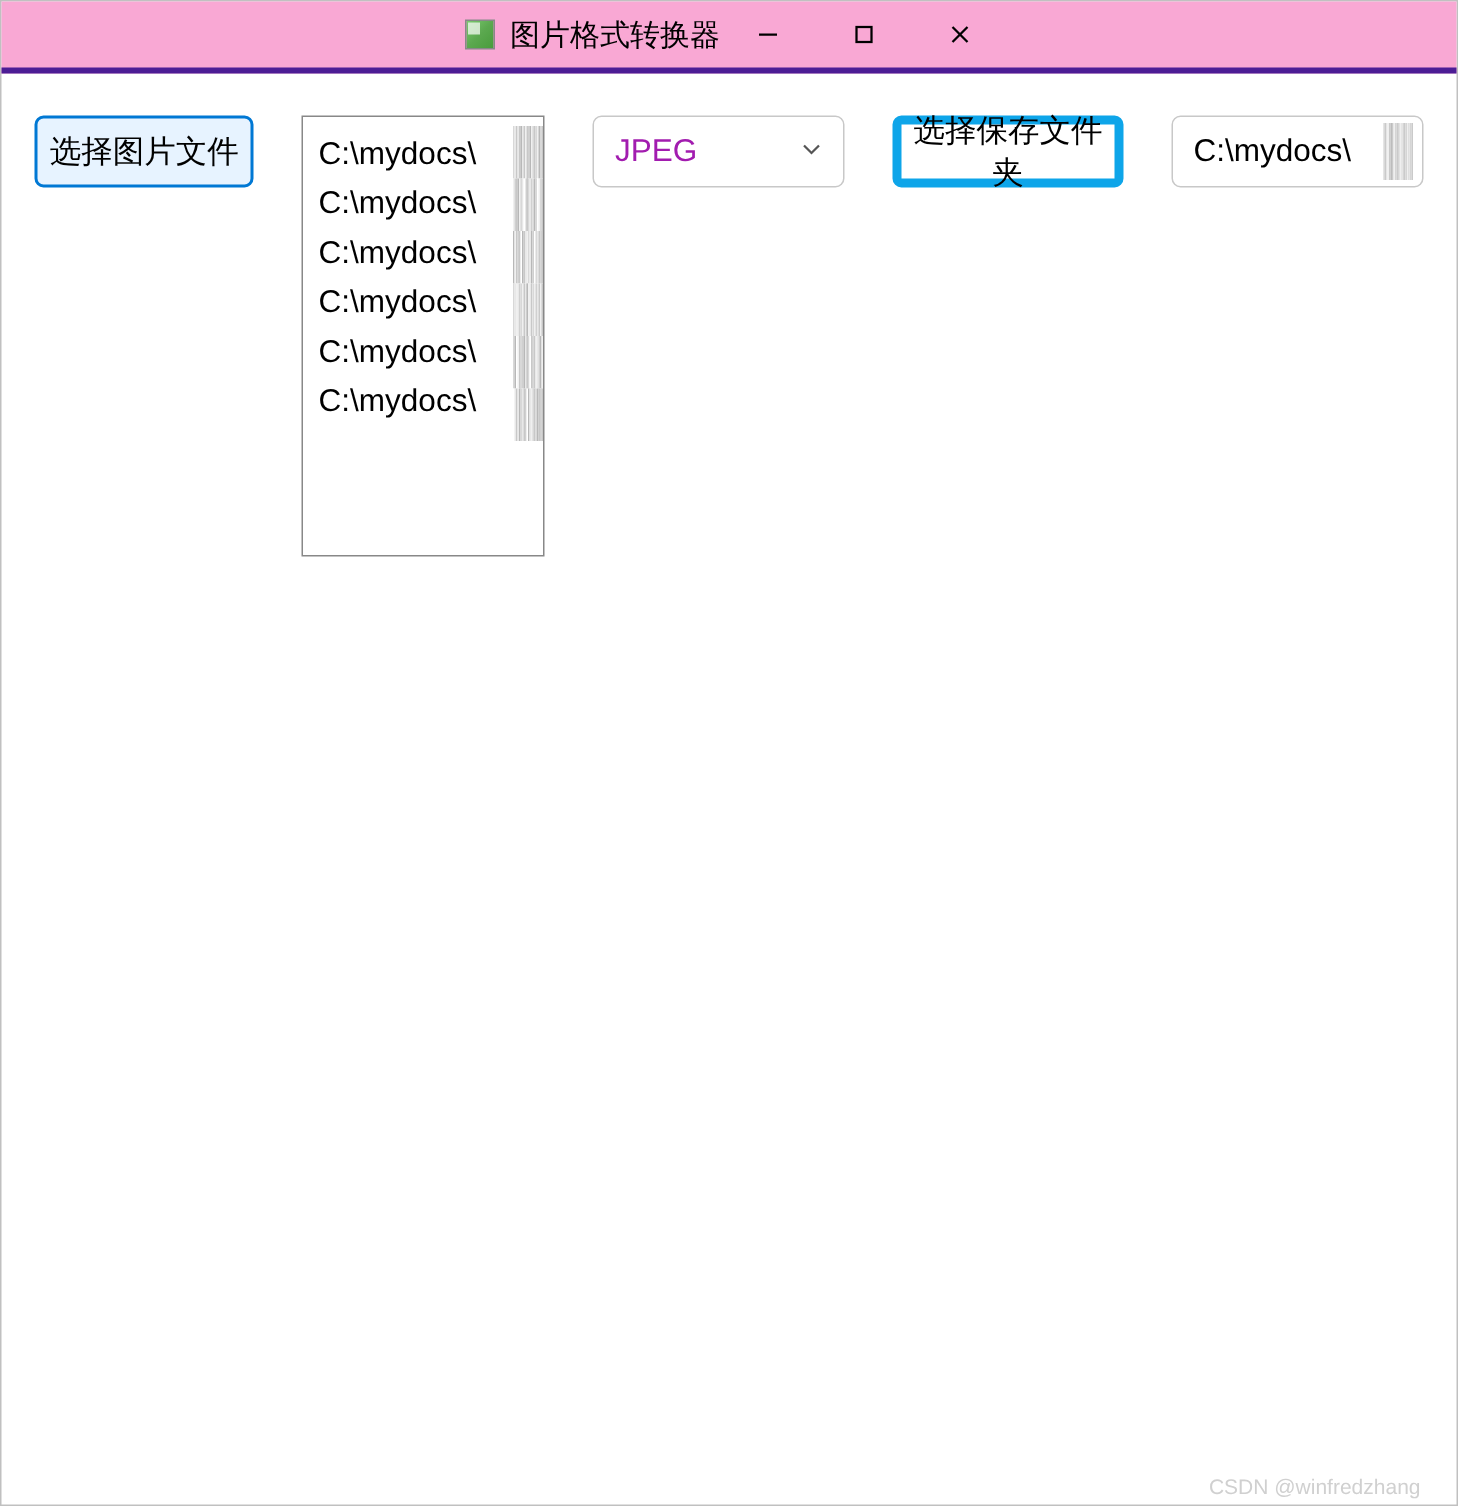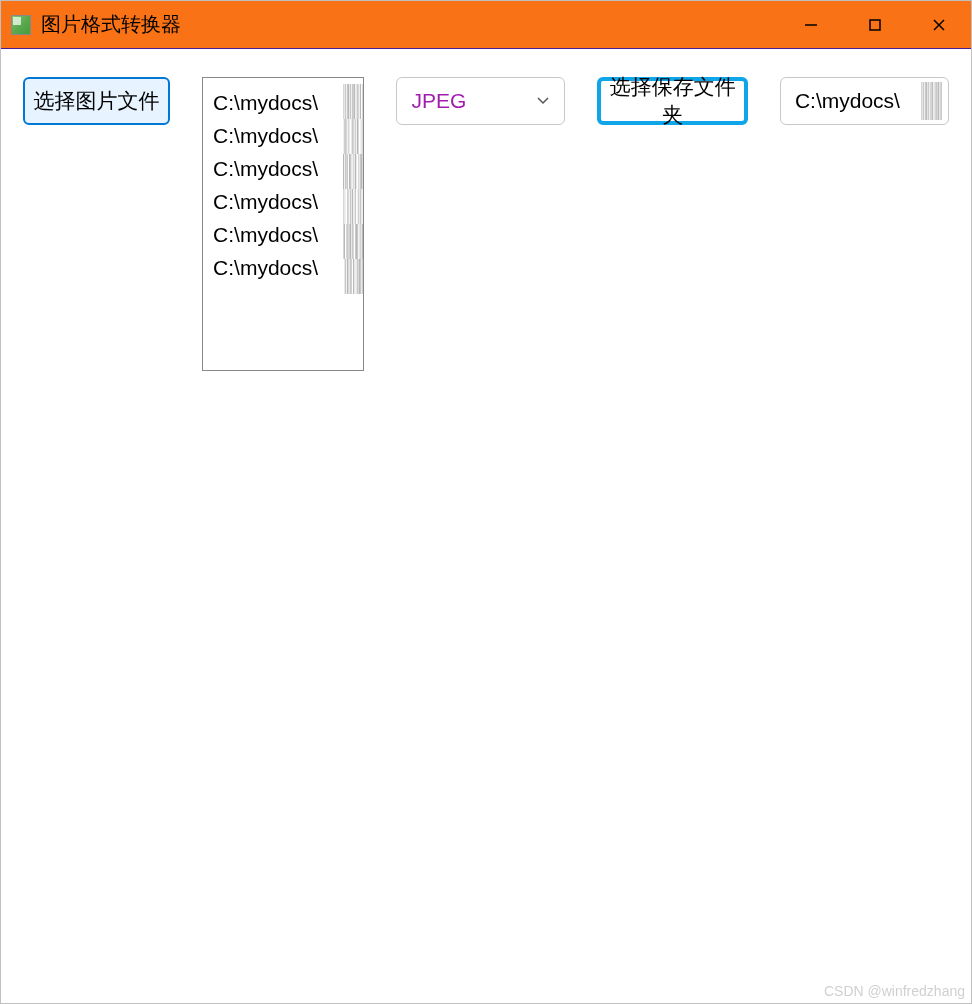--- a/index.html
+++ b/index.html
@@ -22,24 +22,24 @@
       background: #ffffff;
       border: 1px solid #c0c0c0;
       display: flex;
       flex-direction: column;
     }
     
     .titlebar {
       height: 48px;
       display: flex;
       align-items: center;
-      justify-content: space-between;
+      justify-content: center;
       padding: 0 0 0 8px;
-      background: #f97316;
-      border-bottom: 1px solid #4c1d95;
+      background: #f9a8d4;
+      border-bottom: 4px solid #4c1d95;
     }
     
     .titlebar-left {
       display: flex;
       align-items: center;
       gap: 8px;
     }
     
     .app-icon {
       width: 24px;
@@ -90,21 +90,21 @@
       flex: 1;
       padding: 28px 22px;
       display: flex;
       gap: 32px;
       position: relative;
     }
     
     .btn {
       width: 100%;
       height: 48px;
-      border: 4px solid #0ea5e9;
+      border: 6px solid #0ea5e9;
       border-radius: 6px;
       background: #ffffff;
       font-size: 21px;
       color: #000;
       cursor: pointer;
       font-family: inherit;
       display: flex;
       align-items: center;
       justify-content: center;
     }
@@ -214,21 +214,21 @@
     }
     .pixelate-small div { background: #d5d5d5; }
     .pixelate-small div:nth-child(2n) { background: #e5e5e5; }
     .pixelate-small div:nth-child(3n) { background: #cacaca; }
     .pixelate-small div:nth-child(5n) { background: #efefef; }
     .pixelate-small div:nth-child(7n) { background: #bcbcbc; }
     
     .watermark {
       position: absolute;
       bottom: 4px;
-      right: 6px;
+      right: 24px;
       font-size: 14px;
       color: #d0d0d0;
       font-family: Arial, sans-serif;
     }
   </style>
 </head>
 <body>
 
 <div class="window">
 

